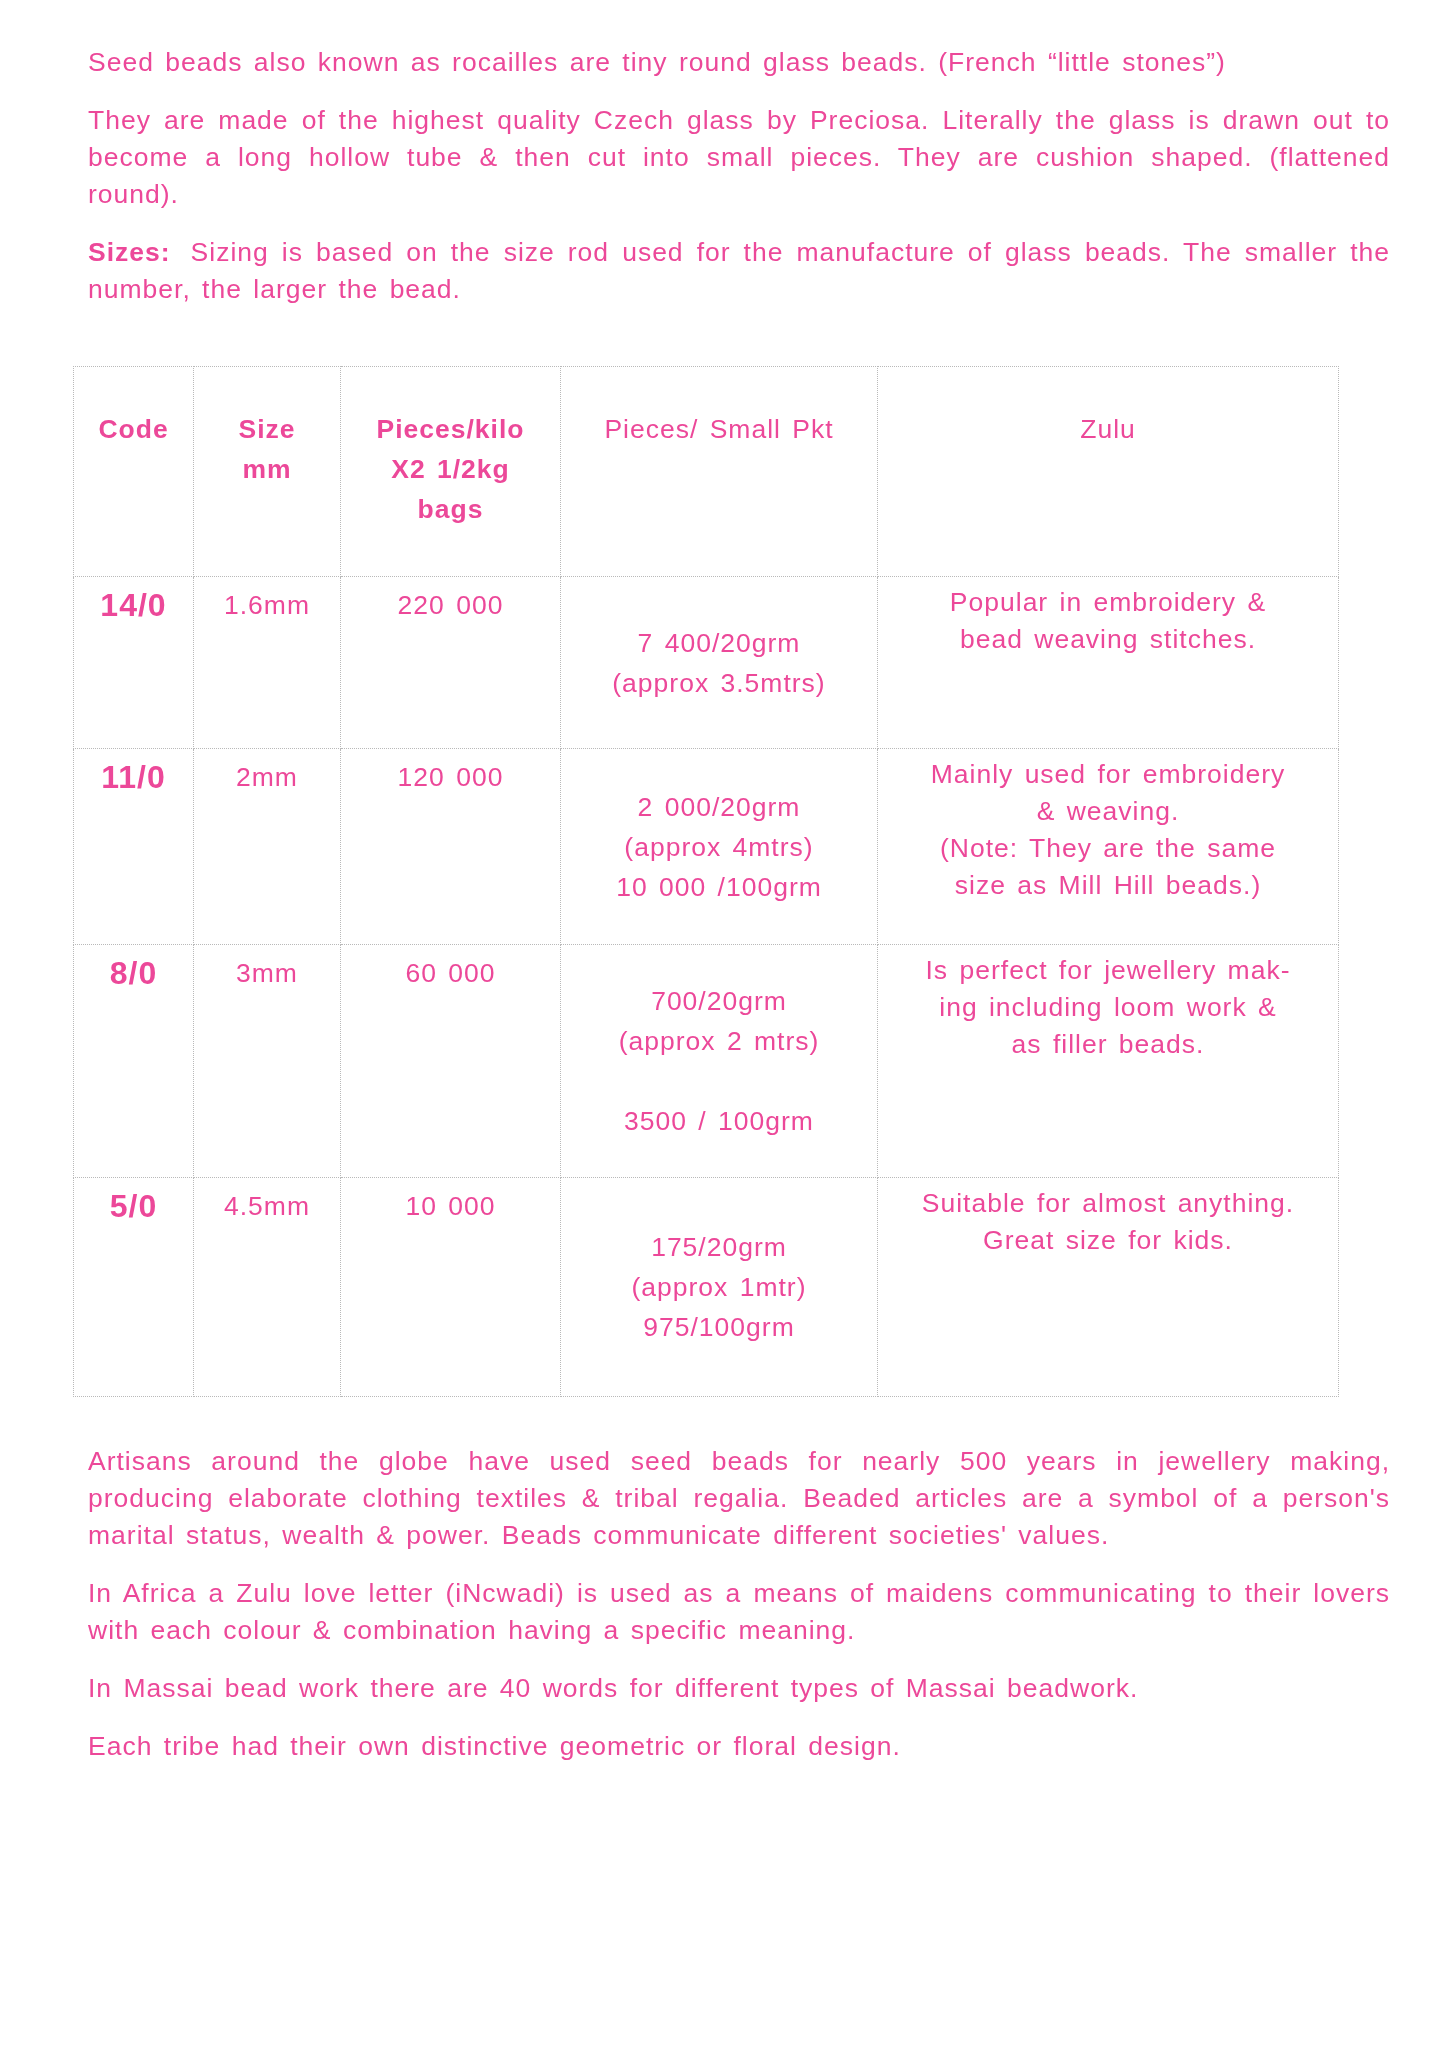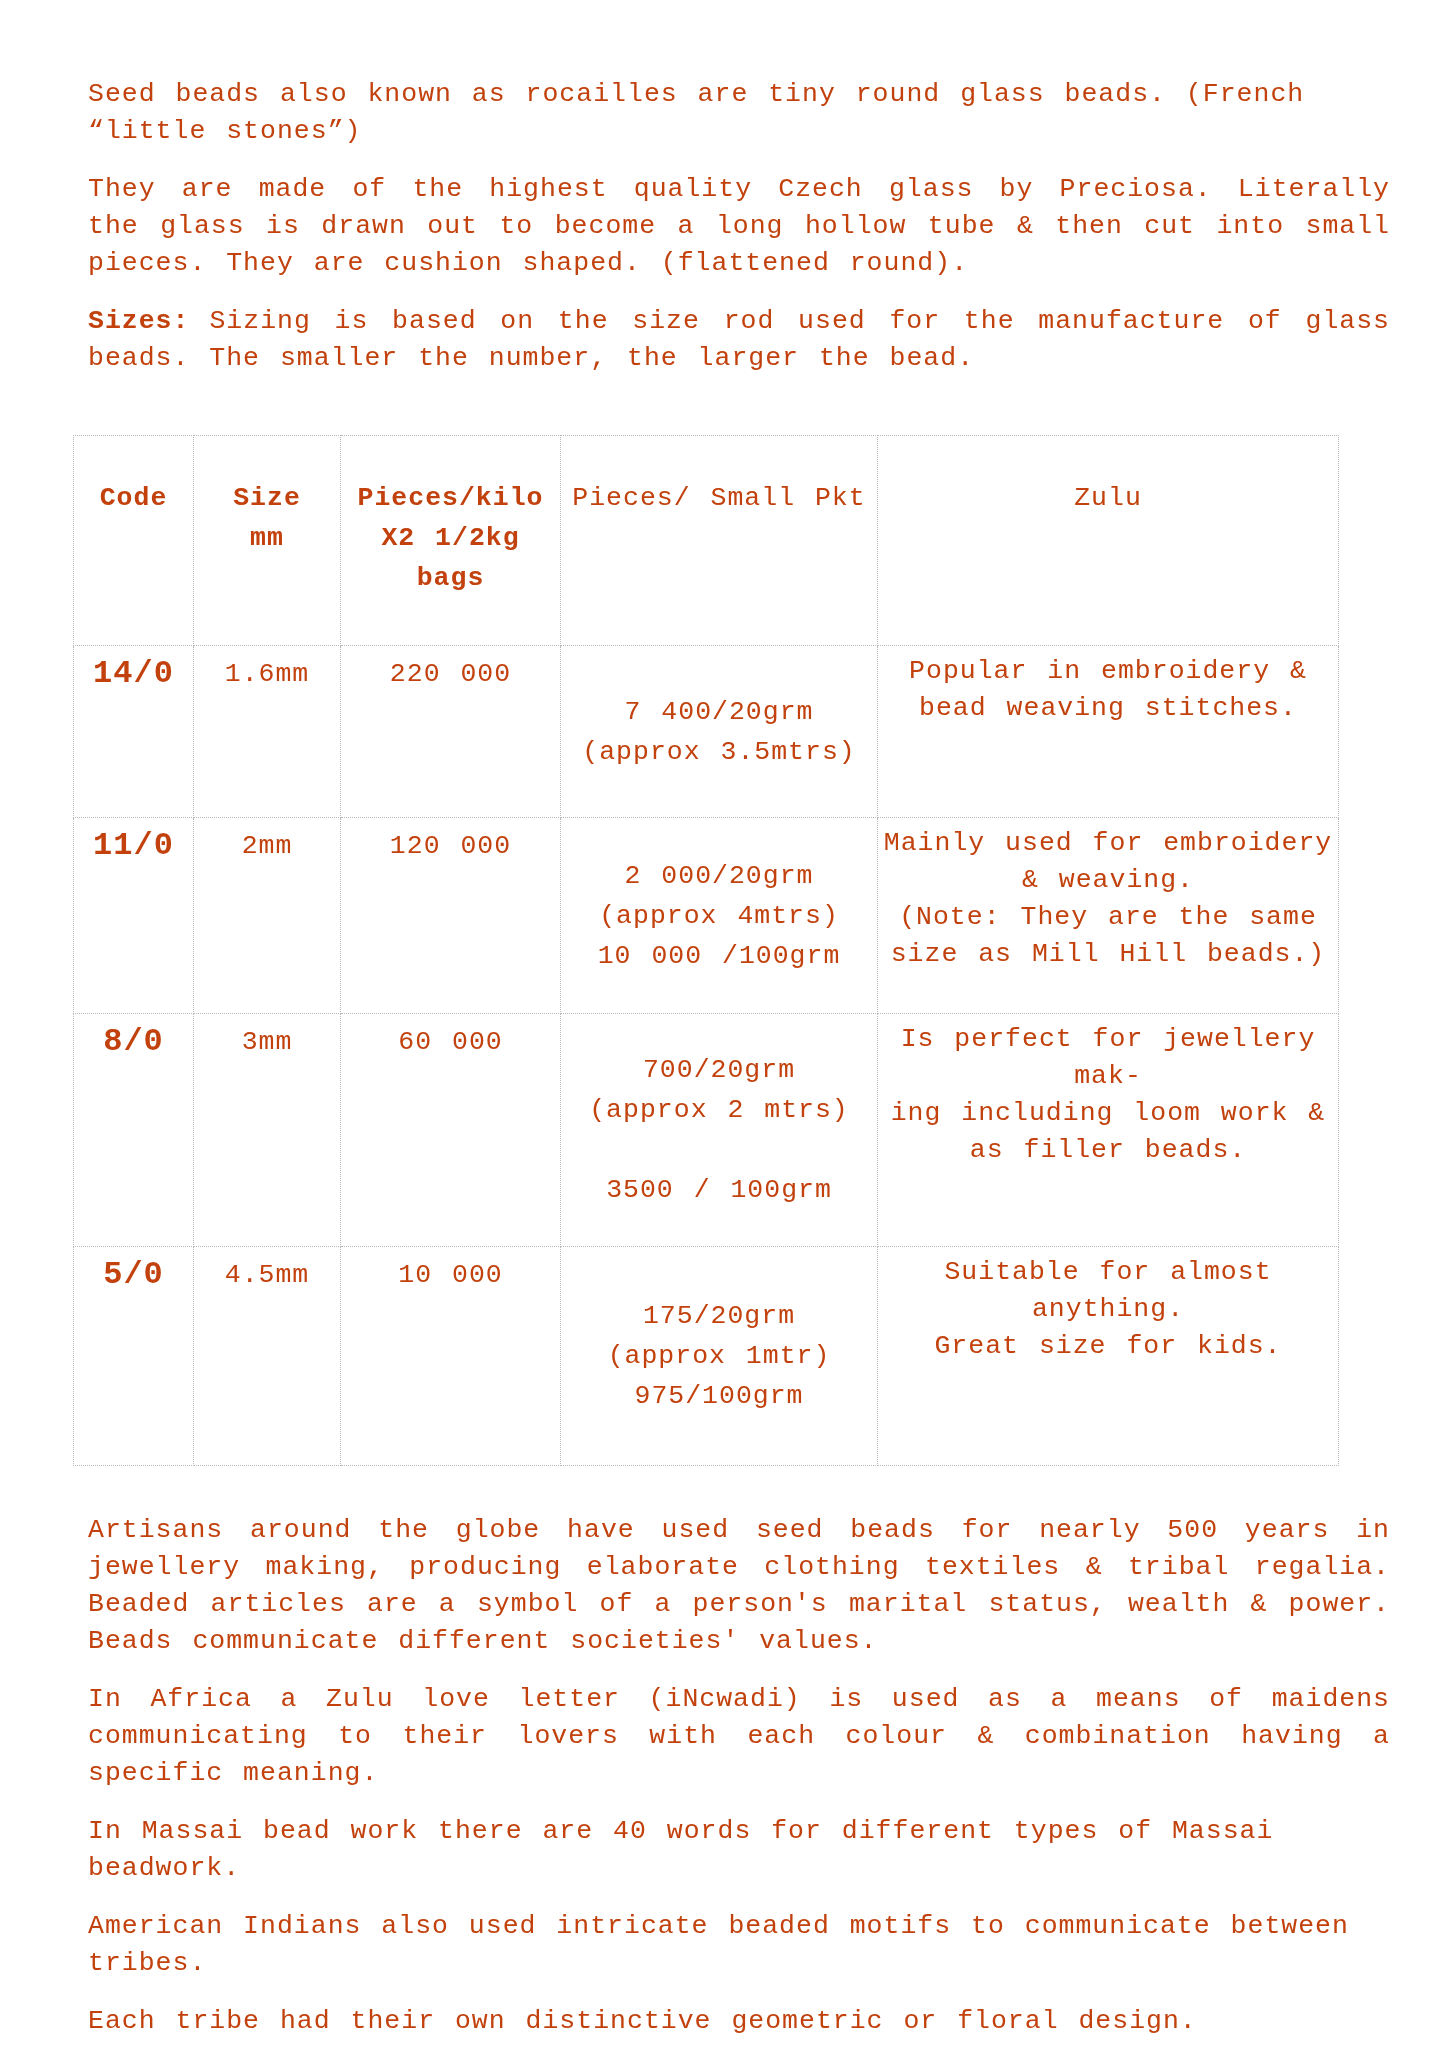--- a/index.html
+++ b/index.html
@@ -1,28 +1,28 @@
 <!DOCTYPE html>
 <html><head>
 <meta charset="utf-8">
 <style>
   html, body { margin: 0; padding: 0; background: #ffffff; }
   .page {
     position: relative;
     width: 1445px;
     height: 2050px;
     background: #ffffff;
-    color: #c2410c;
-    font-family: Liberation Mono, monospace;
+    color: #ec4899;
+    font-family: Liberation Sans, sans-serif;
     font-size: 26.5px;
     line-height: 37px;
     letter-spacing: 1px;
     word-spacing: 3px;
     box-sizing: border-box;
-    padding: 76px 55px 0 88px;
+    padding: 44px 55px 0 88px;
     overflow: hidden;
   }
   p { margin: 0 0 21px 0; }
   .justify { text-align: justify; }
   .bold { font-weight: bold; }
   .sizes-text { margin-left: 20px; }
 
   table.bead-table {
     table-layout: fixed;
     border-collapse: collapse;
@@ -150,17 +150,16 @@
       </tr>
     </tbody>
   </table>
 
   <p class="justify">Artisans around the globe have used seed beads for nearly 500 years in jewellery making, producing elaborate clothing textiles &amp; tribal regalia. Beaded articles are a symbol of a person's marital status, wealth &amp; power. Beads communicate different societies' values.</p>
 
   <p class="justify">In Africa a Zulu love letter (iNcwadi) is used as a means of maidens communicating to their lovers with each colour &amp; combination having a specific meaning.</p>
 
   <p>In Massai bead work there are 40 words for different types of Massai beadwork.</p>
 
-  <p>American Indians also used intricate beaded motifs to communicate between tribes.</p>
 
   <p>Each tribe had their own distinctive geometric or floral design.</p>
 
 </div>
 
 </body></html>

